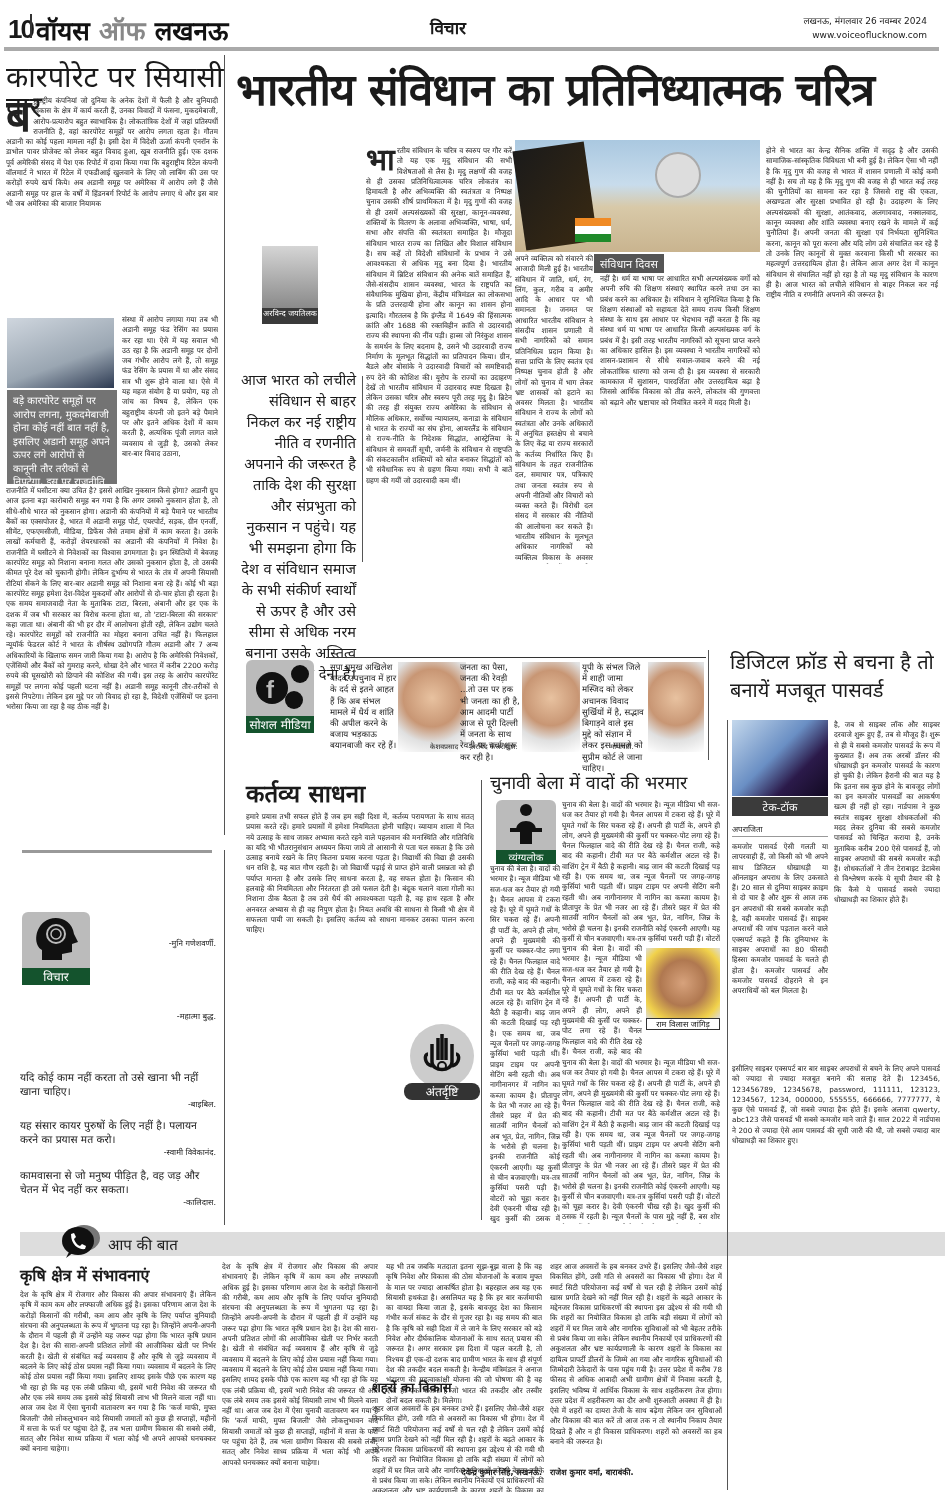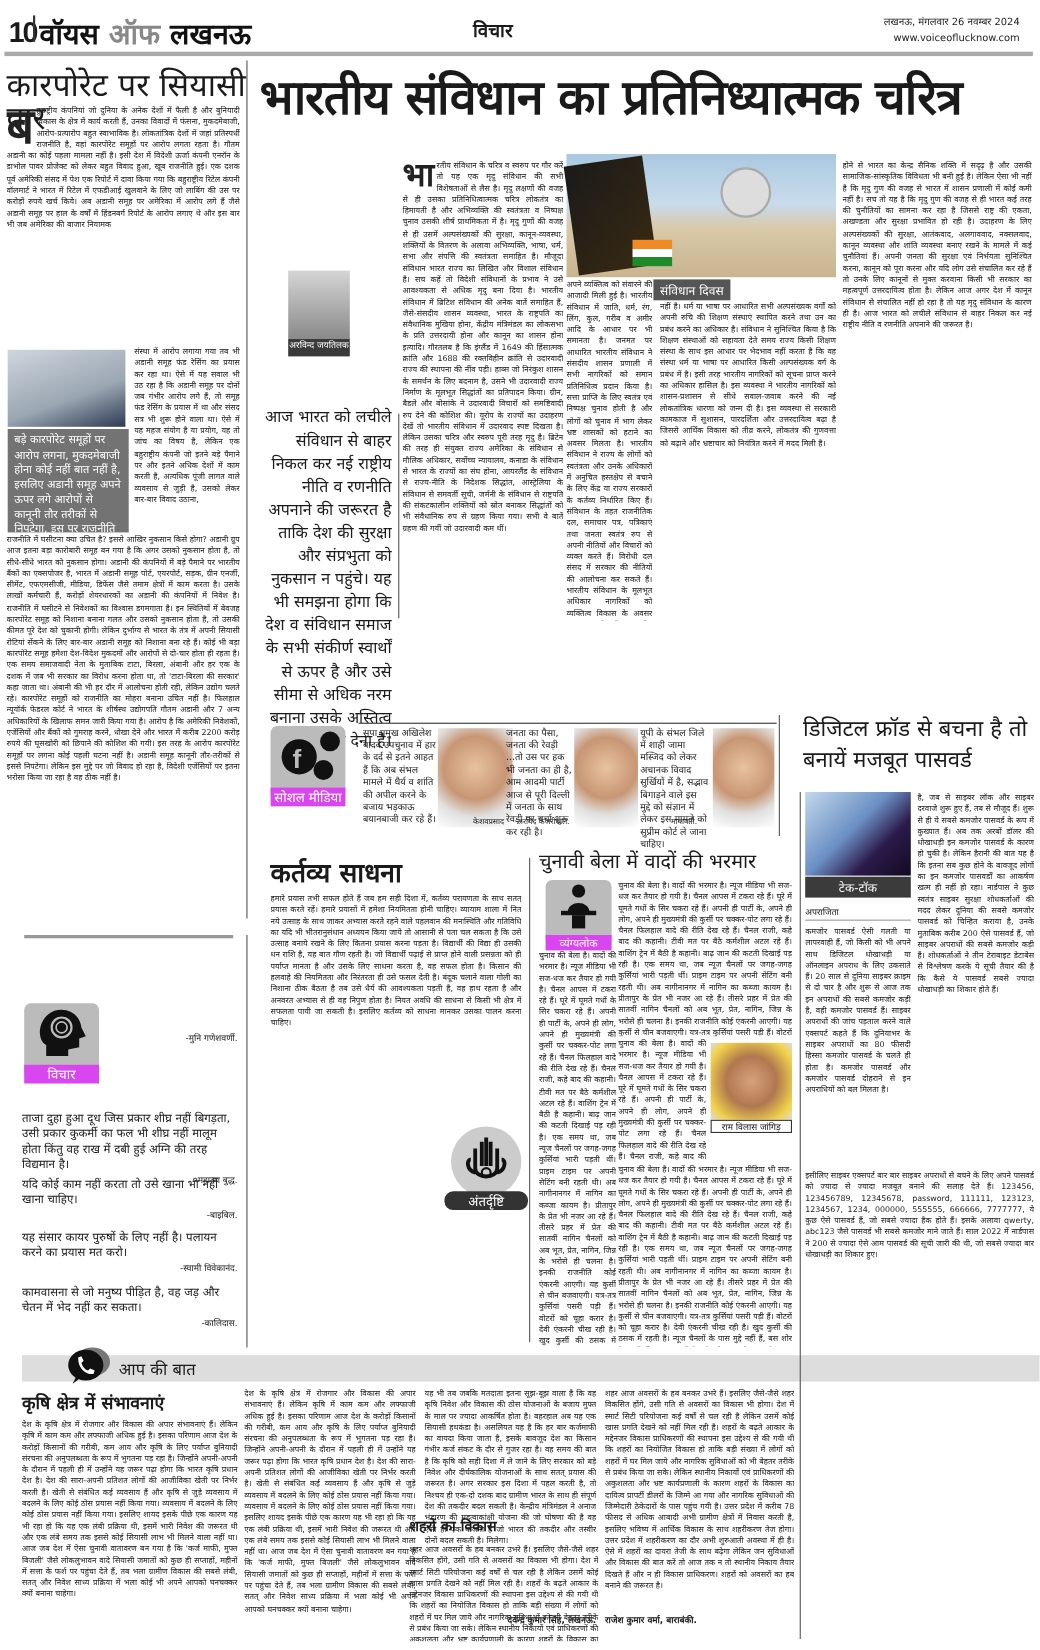--- a/index.html
+++ b/index.html
@@ -17,21 +17,21 @@
   .dateline{right:18px;top:14px;font-size:9px;text-align:right;line-height:14px;}
   .mastrule{left:4px;top:47px;width:935px;height:4px;background:#aaa;}
   
   .lcol-head{left:6px;top:62px;width:220px;font-size:29px;line-height:30px;}
   .vrule{width:1px;background:#555;}
   .dropcap{font-size:44px;font-weight:bold;line-height:40px;float:left;margin-right:2px;}
   .photo{background:linear-gradient(160deg,#cfd6de,#9aa6b2 60%,#2d3a52);}
   .pull-dark{background:#737373;color:#fff;font-size:13px;line-height:19px;padding:4px 6px;}
   .h2{font-weight:bold;}
   .icon-box{background:#bbb;border-radius:6px;}
-  .icon-label{background:#d946ef;color:#fff;text-align:center;font-size:12px;}
+  .icon-label{background:#14532d;color:#fff;text-align:center;font-size:12px;}
   .quote{font-size:10.5px;line-height:14px;}
   .attrib{text-align:right;font-size:8px;}
   .band{background:#ddd;}
   .caption{background:#3a3a3a;color:#fff;font-size:9px;text-align:center;}
   .pull{font-size:14.5px;line-height:21px;text-align:right;}
   .heroimg{background:linear-gradient(180deg,#aac8e0 0%,#c8dcec 40%,#d8c9a8 60%,#c9b48f 100%);}
   .passport{background:linear-gradient(135deg,#1a1a1a,#3a2a12);}
   .tag{background:#3b3b3b;color:#fff;font-size:11px;text-align:center;padding:2px 6px;}
   .pol{background:radial-gradient(circle at 50% 40%,#e8c2a0 0%,#c89674 45%,#e0e0e0 70%,#fff 100%);}
 </style>
@@ -71,21 +71,20 @@
     <path d="M20 48 L20 38 C12 34 12 18 22 10 C32 2 50 6 52 22 L56 30 L50 32 L50 40 L40 42 L40 48 Z" fill="#111"></path>
     <circle cx="34" cy="22" r="9" fill="none" stroke="#bbb" stroke-width="2"></circle>
     <circle cx="34" cy="22" r="5" fill="none" stroke="#bbb" stroke-width="1.5"></circle>
   </svg>
   <div class="icon-label">विचार</div>
 </div>
 <div class="abs" style="left:96px;top:937px;width:120px;">
   <div class="attrib">-मुनि गणेशवर्णी.</div>
 </div>
 <div class="abs" style="left:20px;top:1010px;width:196px;">
-  <div class="quote">ताजा दुहा हुआ दूध जिस प्रकार शीघ्र नहीं बिगड़ता, उसी प्रकार कुकर्मी का फल भी शीघ्र नहीं मालूम होता किंतु वह राख में दबी हुई अग्नि की तरह विद्यमान है।</div>
   <div class="attrib">-महात्मा बुद्ध.</div>
 </div>
 <div class="abs" style="left:20px;top:1070px;width:196px;">
   <div class="quote">यदि कोई काम नहीं करता तो उसे खाना भी नहीं खाना चाहिए।</div>
   <div class="attrib">-बाइबिल.</div>
 </div>
 <div class="abs" style="left:20px;top:1118px;width:196px;">
   <div class="quote">यह संसार कायर पुरुषों के लिए नहीं है। पलायन करने का प्रयास मत करो।</div>
   <div class="attrib">-स्वामी विवेकानंद.</div>
 </div>

